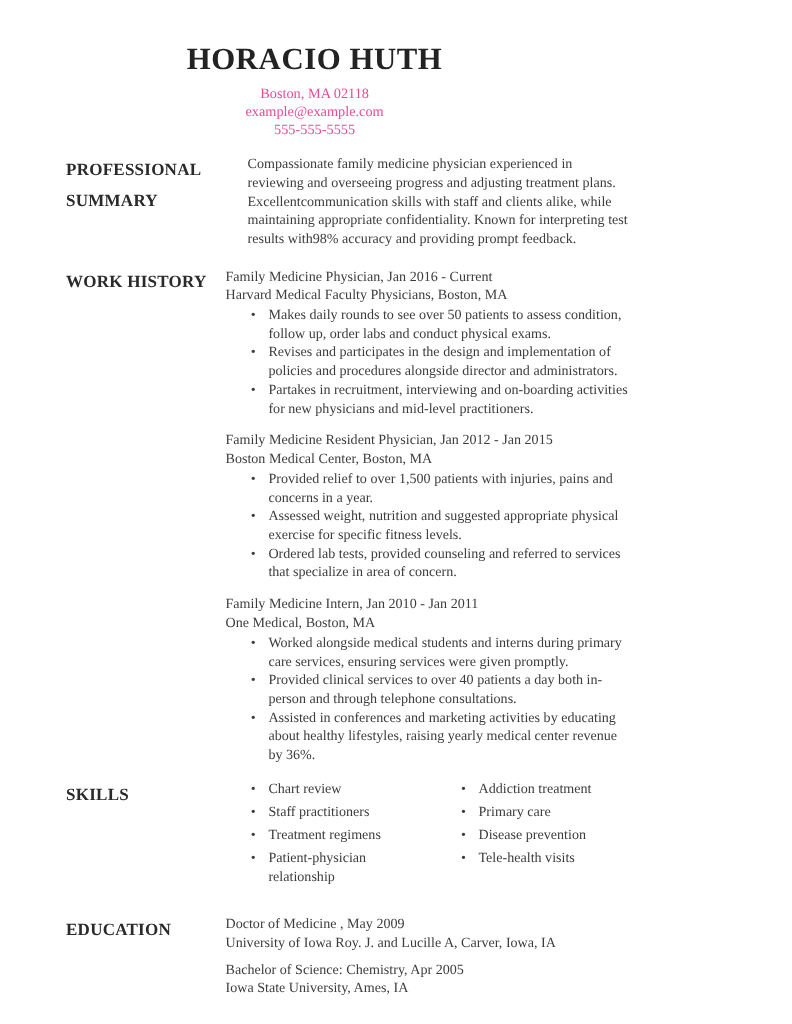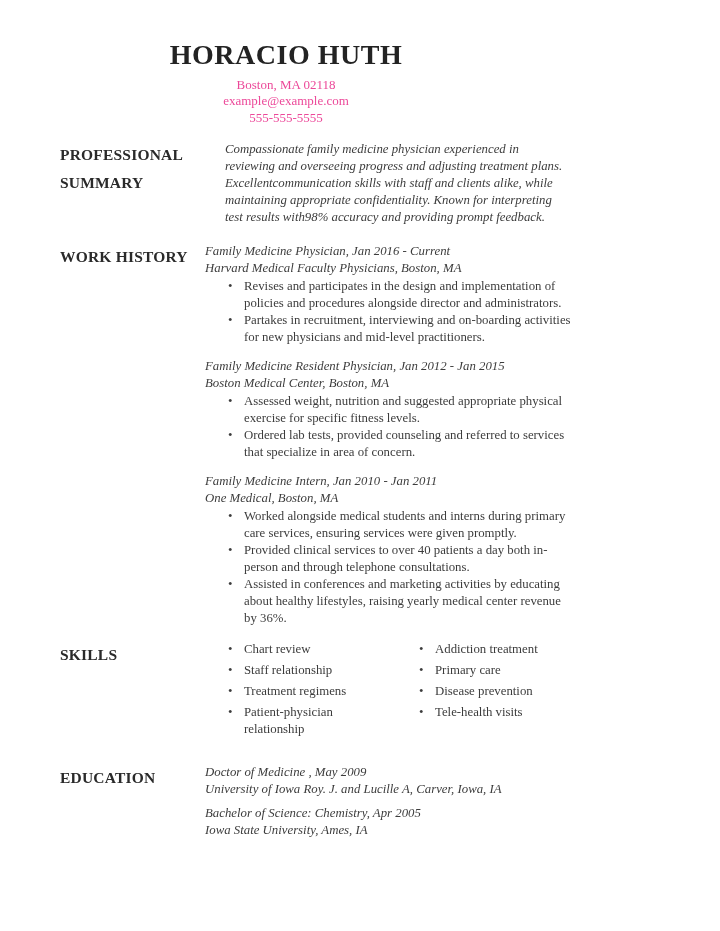--- a/index.html
+++ b/index.html
@@ -27,21 +27,21 @@
     font-weight:700; font-size:15.5px; line-height:1.8;
     color:#2a2a2a; letter-spacing:0.2px;
   }
   .sec-content { width:398px; font-size:12.8px; line-height:17px; }
 
   #summary-section   { margin-top:15px;gap:20px; }
   #work-section      { margin-top:17px; }
   #skills-section    { margin-top:14px; }
   #education-section { margin-top:22px; }
 
-  .sec-content p { margin:0;font-style:italic; }
+  .sec-content p { margin:0; }
 
   
   .job + .job { margin-top:12px; }
   .job-line { margin:0; }
   ul.bullets { margin:1px 0 0 0; padding:0 0 0 39px; list-style:none; }
   ul.bullets li { position:relative; }
   ul.bullets li::before { content:"\2022"; position:absolute; left:-16px; }
 
   
   .skills-cols { display:flex; }
@@ -74,29 +74,31 @@
   </div>
 
   <div class="section" id="work-section">
     <div class="sec-label">WORK HISTORY</div>
     <div class="sec-content">
 
       <div class="job">
         <p class="job-line">Family Medicine Physician, Jan 2016 - Current</p>
         <p class="job-line">Harvard Medical Faculty Physicians, Boston, MA</p>
         <ul class="bullets">
+          <li>Makes daily rounds to see over 50 patients to assess condition, follow up, order labs and conduct physical exams.</li>
           <li>Revises and participates in the design and implementation of policies and procedures alongside director and administrators.</li>
           <li>Partakes in recruitment, interviewing and on-boarding activities for new physicians and mid-level practitioners.</li>
         </ul>
       </div>
 
       <div class="job">
         <p class="job-line">Family Medicine Resident Physician, Jan 2012 - Jan 2015</p>
         <p class="job-line">Boston Medical Center, Boston, MA</p>
         <ul class="bullets">
+          <li>Provided relief to over 1,500 patients with injuries, pains and concerns in a year.</li>
           <li>Assessed weight, nutrition and suggested appropriate physical exercise for specific fitness levels.</li>
           <li>Ordered lab tests, provided counseling and referred to services that specialize in area of concern.</li>
         </ul>
       </div>
 
       <div class="job">
         <p class="job-line">Family Medicine Intern, Jan 2010 - Jan 2011</p>
         <p class="job-line">One Medical, Boston, MA</p>
         <ul class="bullets">
           <li>Worked alongside medical students and interns during primary care services, ensuring services were given promptly.</li>
@@ -107,21 +109,21 @@
 
     </div>
   </div>
 
   <div class="section" id="skills-section">
     <div class="sec-label">SKILLS</div>
     <div class="sec-content">
       <div class="skills-cols">
         <ul class="bullets col1">
           <li>Chart review</li>
-          <li>Staff relationship</li>
+          <li>Staff practitioners</li>
           <li>Treatment regimens</li>
           <li>Patient-physician relationship</li>
         </ul>
         <ul class="bullets col2">
           <li>Addiction treatment</li>
           <li>Primary care</li>
           <li>Disease prevention</li>
           <li>Tele-health visits</li>
         </ul>
       </div>

